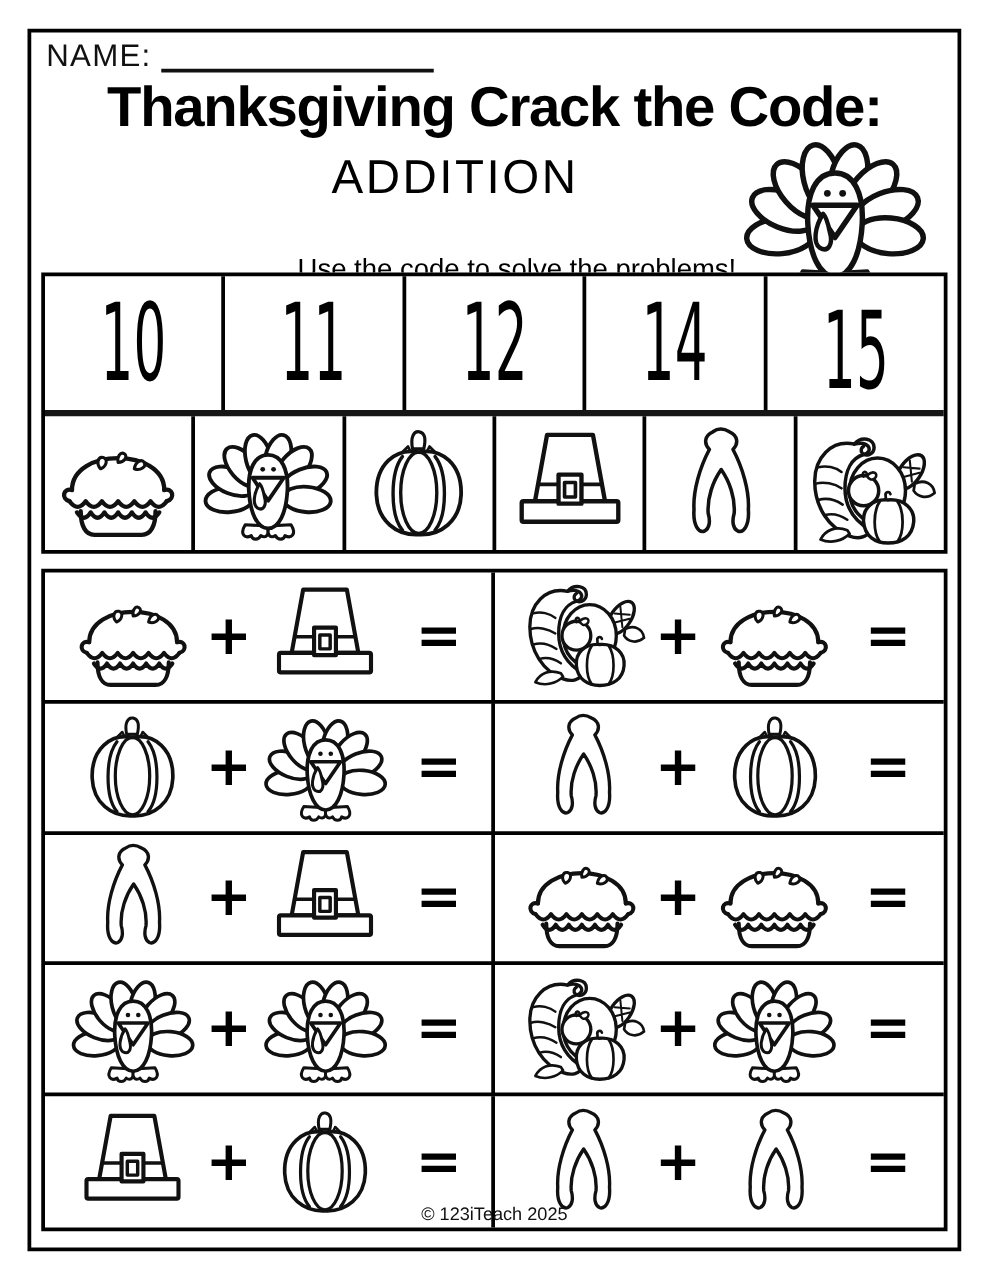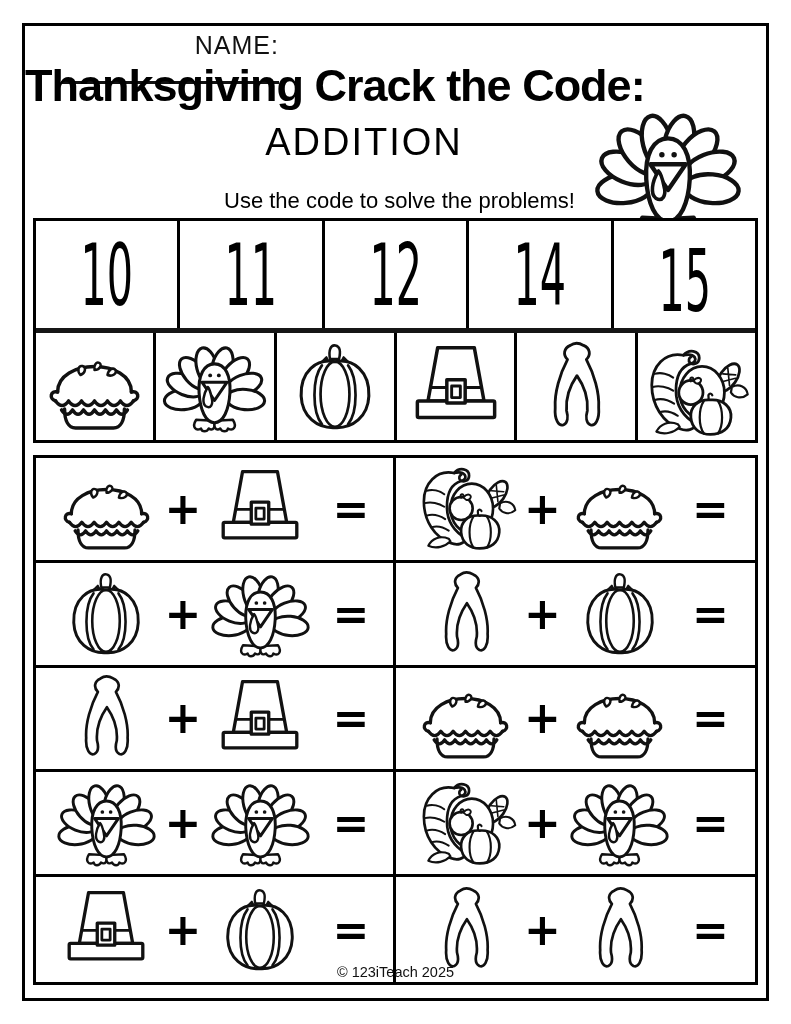--- a/index.html
+++ b/index.html
@@ -5,28 +5,28 @@
   html,body{margin:0;padding:0;}
   body{
     width:791px;height:1024px;background:#ffffff;position:relative;
     font-family:"Liberation Sans",sans-serif;color:#000;overflow:hidden;
   }
   .sheet{
     position:absolute;left:22px;top:23px;width:747px;height:978px;
     border:3px solid #000;box-sizing:border-box;background:#fff;
   }
   
-  .name-row{position:absolute;left:28px;top:5px;display:flex;align-items:flex-end;flex-direction:column;}
+  .name-row{position:absolute;left:12px;top:5px;display:flex;align-items:center;}
   .name-label{font-size:25px;letter-spacing:1px;color:#111;}
   .name-line{display:inline-block;width:218px;height:21px;border-bottom:3px solid #111;margin-left:8px;}
-  .title1{position:absolute;top:34px;left:0;width:100%;margin:0;text-align:left;
+  .title1{position:absolute;top:34px;left:0;width:100%;margin:0;text-align:center;
     font-size:45px;font-weight:bold;letter-spacing:-1px;white-space:nowrap;}
   .title2{position:absolute;top:95px;left:0;width:678px;margin:0;text-align:center;
     font-size:38px;font-weight:normal;letter-spacing:2px;}
-  .subtitle{position:absolute;top:158px;left:0;width:100%;margin:4px;text-align:center;font-size:22px;}
+  .subtitle{position:absolute;top:158px;left:0;width:100%;margin:18px;text-align:center;font-size:22px;}
   .turkey-deco{position:absolute;top:77px;right:22px;width:152px;height:136px;}
   
   .code-table{position:absolute;left:8px;top:192px;width:725px;border:3px solid #000;box-sizing:border-box;background:#fff;}
   .code-row{display:flex;}
   .code-row.numbers{height:107px;border-bottom:5px solid #161616;text-align:center;}
   .code-row.icons{height:107px;}
   .code-cell{flex:1 1 0;display:flex;align-items:center;justify-content:center;border-right:3px solid #000;overflow:hidden;}
   .code-cell:last-child{border-right:none;margin-top:12px;}
   .code-number{font-family:"DejaVu Sans",sans-serif;font-size:86px;line-height:1;transform:scaleX(0.48);}
   .code-icon-cell .icon{transform:scale(1.05);}

